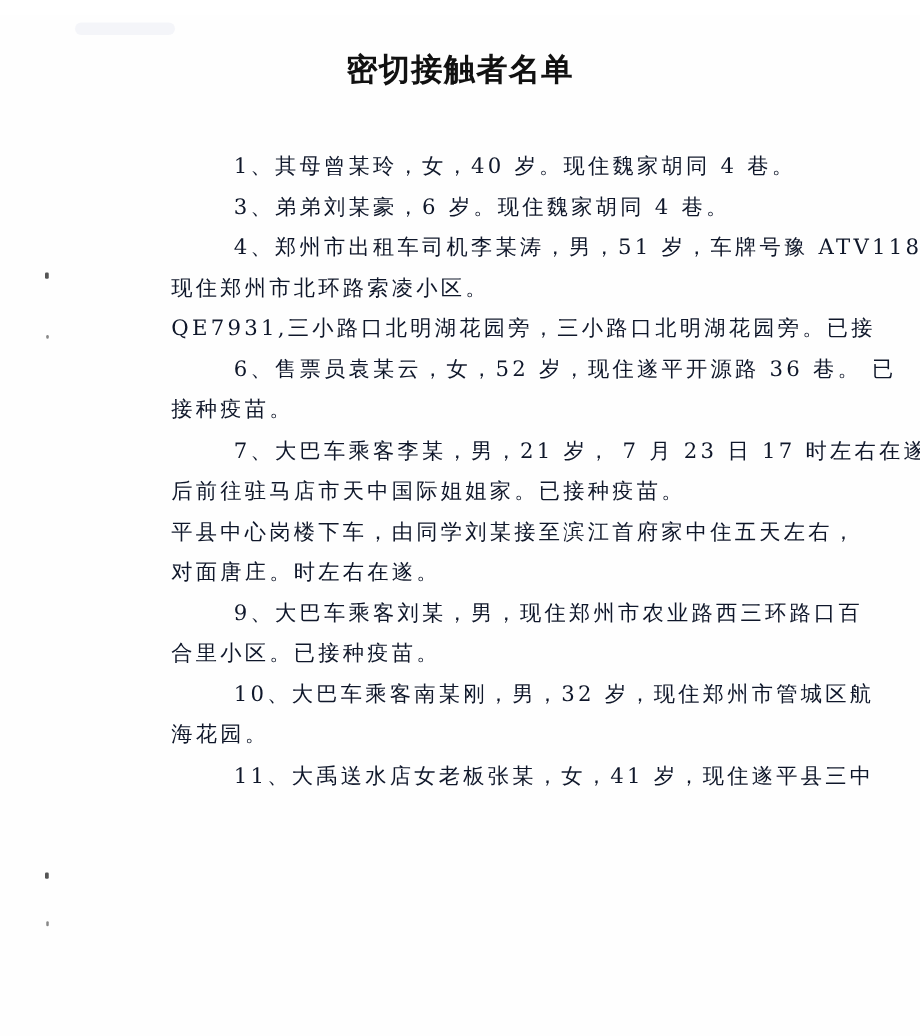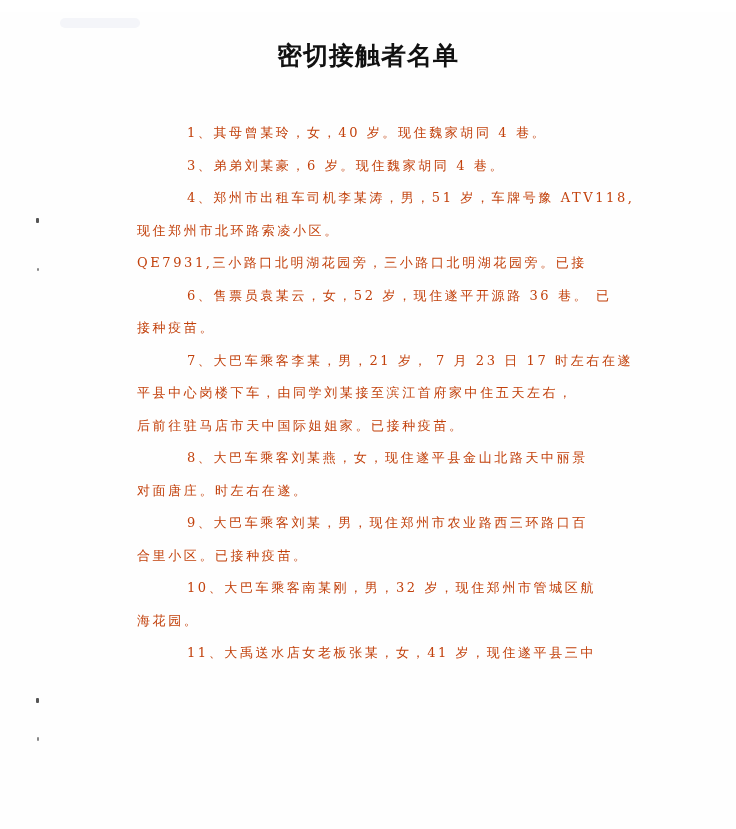--- a/index.html
+++ b/index.html
@@ -35,27 +35,27 @@
       color: #111;
       font-family: "DejaVu Serif", "Liberation Serif", serif;
     }
     .body-text {
       position: absolute;
       left: 87px;
       top: 105px;
       width: 572px;
     }
     .item {
-      font-size: 13px;
+      font-size: 17px;
       line-height: 32.5px;
       text-indent: 50px;
       letter-spacing: 2.6px;
       margin: 0;
       text-align: justify;
-      color: #c2410c;
+      color: #0f172a;
       white-space: normal;
     }
     .line {
       display: block;
       white-space: nowrap;
     }
     .line.first { padding-left: 50px; }
     .mark {
       position: absolute;
       background: #555;
@@ -100,26 +100,25 @@
       <span class="line">QE7931,三小路口北明湖花园旁，三小路口北明湖花园旁。已接</span>
     </div>
 
     <div class="item">
       <span class="line first">6、售票员袁某云，女，52 岁，现住遂平开源路 36 巷。 已</span>
       <span class="line">接种疫苗。</span>
     </div>
 
     <div class="item">
       <span class="line first">7、大巴车乘客李某，男，21 岁， 7 月 23 日 17 时左右在遂</span>
+      <span class="line">后前往驻马店市天中国际姐姐家。已接种疫苗。</span>
       <span class="line">平县中心岗楼下车，由同学刘某接至滨江首府家中住五天左右，</span>
-      <span class="line">后前往驻马店市天中国际姐姐家。已接种疫苗。</span>
     </div>
 
     <div class="item">
-      <span class="line first">8、大巴车乘客刘某燕，女，现住遂平县金山北路天中丽景</span>
       <span class="line">对面唐庄。时左右在遂。</span>
     </div>
 
     <div class="item">
       <span class="line first">9、大巴车乘客刘某，男，现住郑州市农业路西三环路口百</span>
       <span class="line">合里小区。已接种疫苗。</span>
     </div>
 
     <div class="item">
       <span class="line first">10、大巴车乘客南某刚，男，32 岁，现住郑州市管城区航</span>

